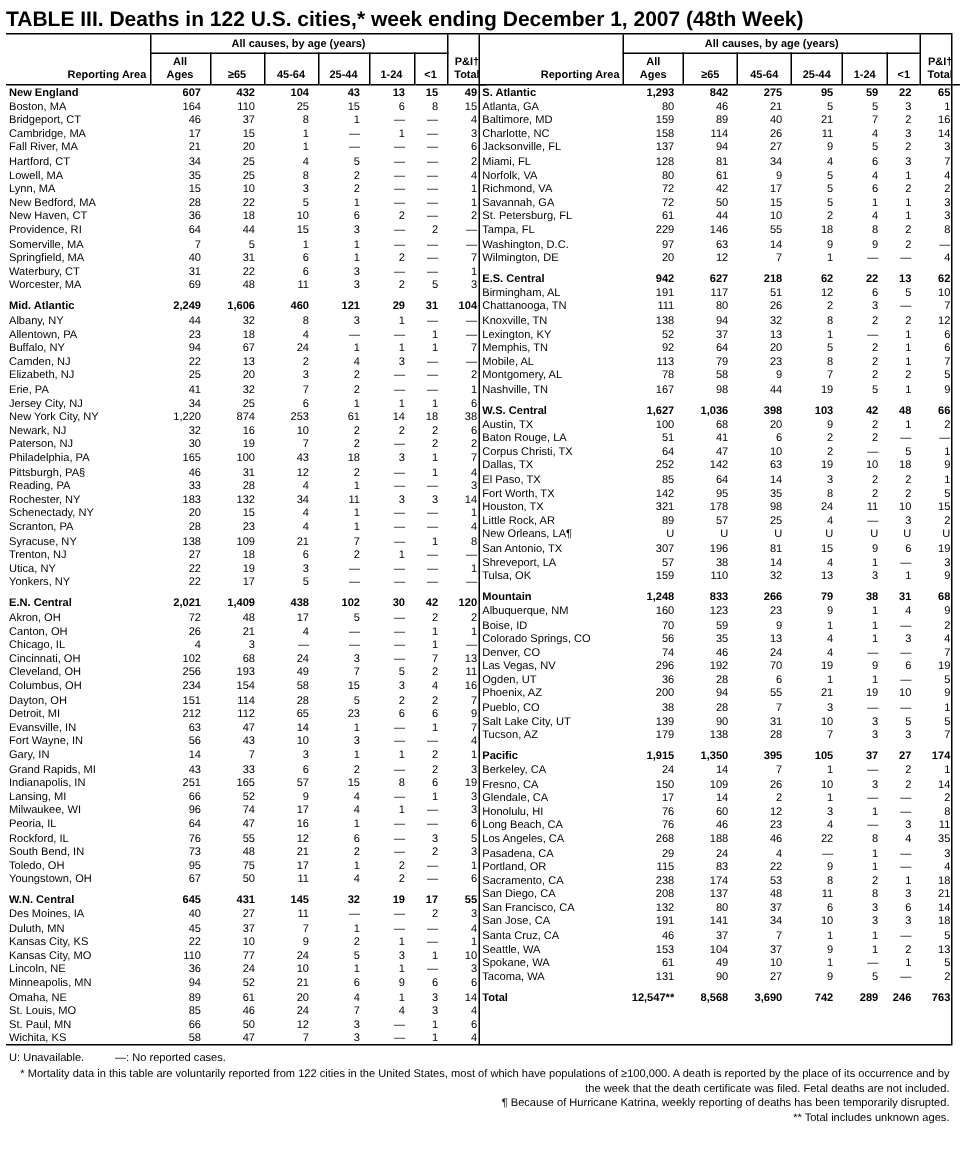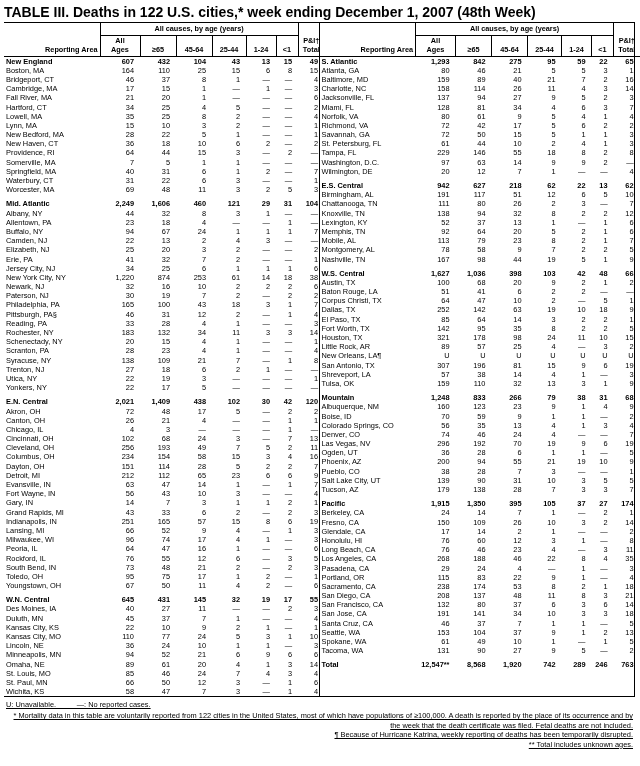--- a/index.html
+++ b/index.html
@@ -34,21 +34,21 @@
   th.pni-h { white-space:pre-line; }
   thead tr.cols th, thead th.rowspan2 { border-bottom:1.5px solid #000; }
   td {
     font-size:7.4px; line-height:1; height:9.2px;
     padding:0 2px; white-space:nowrap; overflow:hidden;
   }
   td.area { text-align:left; padding-left:2px; }
   td.num { text-align:right; padding-right:6px; }
   tr.section-head td { font-weight:bold; }
   tr.spacer td { height:5px; }
-  .footnotes { font-size:7.4px; line-height:1.3; padding:3px 2px 0 2px;text-decoration:underline; }
+  .footnotes { font-size:7.4px; line-height:1.3; padding:3px 2px 0 2px; }
   .footnotes .legend { white-space:pre-wrap; margin-bottom:1px; }
   .footnotes .note { padding-left:8px; text-indent:-8px;text-align:right; }
 </style>
 </head>
 <body>
 
 <div class="page">
   <div class="title">TABLE III. Deaths in 122 U.S. cities,* week ending December 1, 2007 (48th Week)</div>
 
   <div class="table-wrap">
@@ -1448,21 +1448,21 @@
               <td class="num">—</td>
               <td class="num">2</td>
             </tr>
             <tr class="spacer">
               <td colspan="8"></td>
             </tr>
             <tr class="section-head">
               <td class="area">Total</td>
               <td class="num">12,547**</td>
               <td class="num">8,568</td>
-              <td class="num">1,920</td>
+              <td class="num">3,690</td>
               <td class="num">742</td>
               <td class="num">289</td>
               <td class="num">246</td>
               <td class="num">763</td>
             </tr>
           </tbody>
       </table>
     </div>
 
   </div>

